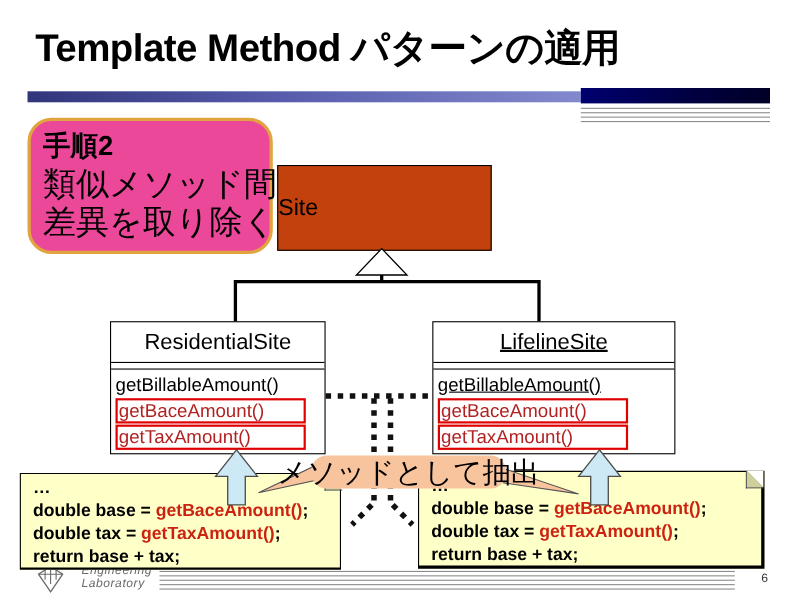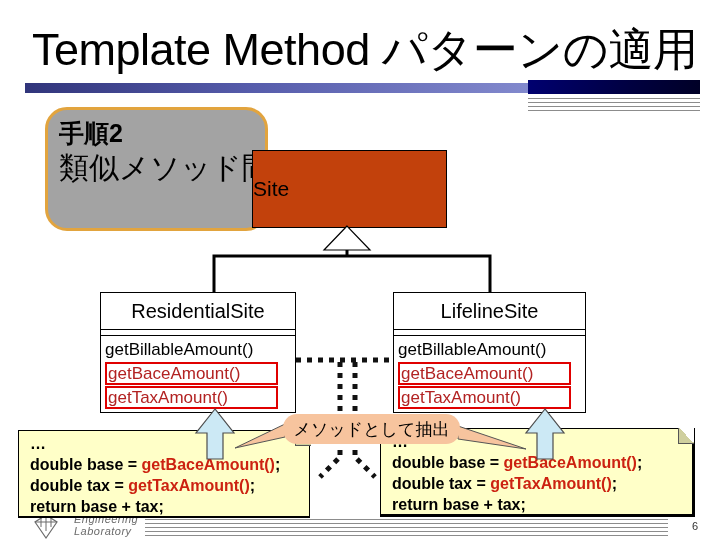--- a/index.html
+++ b/index.html
@@ -3,36 +3,36 @@
 <meta charset="utf-8">
 <style>
   html,body { margin:0; padding:0; background:#fff; }
   .slide {
     position:relative; width:720px; height:540px; background:#ffffff;
     overflow:hidden; font-family:"Liberation Sans", sans-serif; color:#000;
   }
   
   .title {
     position:absolute; left:32px; top:20px; margin:0;
-    font-size:45px; font-weight:400; letter-spacing:-0.5px; white-space:nowrap;
+    font-size:35px; font-weight:700; letter-spacing:-0.5px; white-space:nowrap;
   }
   .bar-left {
     position:absolute; left:25px; top:83px; width:503px; height:10px;
     background:linear-gradient(90deg,#31357b 0%,#565cab 45%,#8289cd 100%);
   }
   .bar-right {
     position:absolute; left:528px; top:80px; width:172px; height:14px;
     background:linear-gradient(100deg,#000070 0%,#000040 60%,#000026 100%);
   }
   .hline { position:absolute; left:528px; width:172px; height:1px; background:#8c8c8c; }
   
   .note {
     position:absolute; left:25px; top:107px; width:204px; height:112px;
-    border:3px solid #e2a43e; border-radius:22px; background:#a3a3a3;
-    padding:6px 2px 0 11px; box-sizing:content-box; z-index:2;margin-left:20px;
+    border:3px solid #e2a43e; border-radius:22px; background:#ec4899;
+    padding:6px 2px 0 11px; box-sizing:content-box; z-index:2;
   }
   .note-head { font-size:25px; font-weight:bold; line-height:34px; }
   .note-line { font-size:30px; line-height:35px; white-space:nowrap; }
   
   .site-box {
     position:absolute; left:252px; top:150px; width:193px; height:76px;
     border:1.5px solid #000; background:#c2410c; z-index:2;
     display:flex; align-items:center; justify-content:flex-start; font-size:21px;
   }
   .cls {
@@ -48,21 +48,21 @@
   .m { font-size:17px; line-height:23px; white-space:nowrap; }
   .m.red {
     display:inline-block; width:168px; margin-top:1px;
     border:2px solid #e00000; color:#b22222; line-height:19px; padding-left:1px;
   }
   
   .callout {
     position:absolute; left:283px; top:414px; width:177px; height:30px;
     background:#f7c49e; border-radius:14px; z-index:6;
     display:flex; align-items:center; justify-content:center;
-    font-size:17px; white-space:nowrap;
+    font-size:26px; white-space:nowrap;
   }
   
   .code {
     position:absolute; background:#ffffc8; border:1.5px solid #000;
     z-index:3; box-sizing:border-box; padding:2px 0 0 11px;
   }
   .code.left  { left:18px;  top:430px; width:292px; height:88px; border-bottom-width:2px; }
   .code.right { left:380px; top:428px; width:315px; height:89px;
                 border-right-width:3px; border-bottom-width:3px; }
   .cl { font-size:16px; font-weight:bold; line-height:21px; white-space:nowrap; }
@@ -89,37 +89,38 @@
   <div class="bar-left"></div>
   <div class="bar-right"></div>
   <div class="hline" style="top:98px"></div>
   <div class="hline" style="top:102px"></div>
   <div class="hline" style="top:106px"></div>
   <div class="hline" style="top:110px"></div>
 
   <div class="note">
     <div class="note-head">手順2</div>
     <div class="note-line">類似メソッド間の</div>
+    <div class="note-line">差異を取り除く</div>
   </div>
 
   <div class="site-box">
     <span>Site</span>
   </div>
 
   <div class="cls" style="left:100px; width:196px;">
     <div class="cls-name">ResidentialSite</div>
     <div class="cls-attrs"></div>
     <div class="cls-methods">
       <div class="m">getBillableAmount()</div>
       <div><span class="m red">getBaceAmount()</span></div>
       <div><span class="m red">getTaxAmount()</span></div>
     </div>
   </div>
 
-  <div class="cls" style="left:393px; width:193px;">
+  <div class="cls" style="left:393px; width:221px;text-decoration:underline;">
     <div class="cls-name">LifelineSite</div>
     <div class="cls-attrs"></div>
     <div class="cls-methods">
       <div class="m">getBillableAmount()</div>
       <div><span class="m red">getBaceAmount()</span></div>
       <div><span class="m red">getTaxAmount()</span></div>
     </div>
   </div>
 
   <svg class="overlay" width="720" height="540" viewBox="0 0 720 540">

